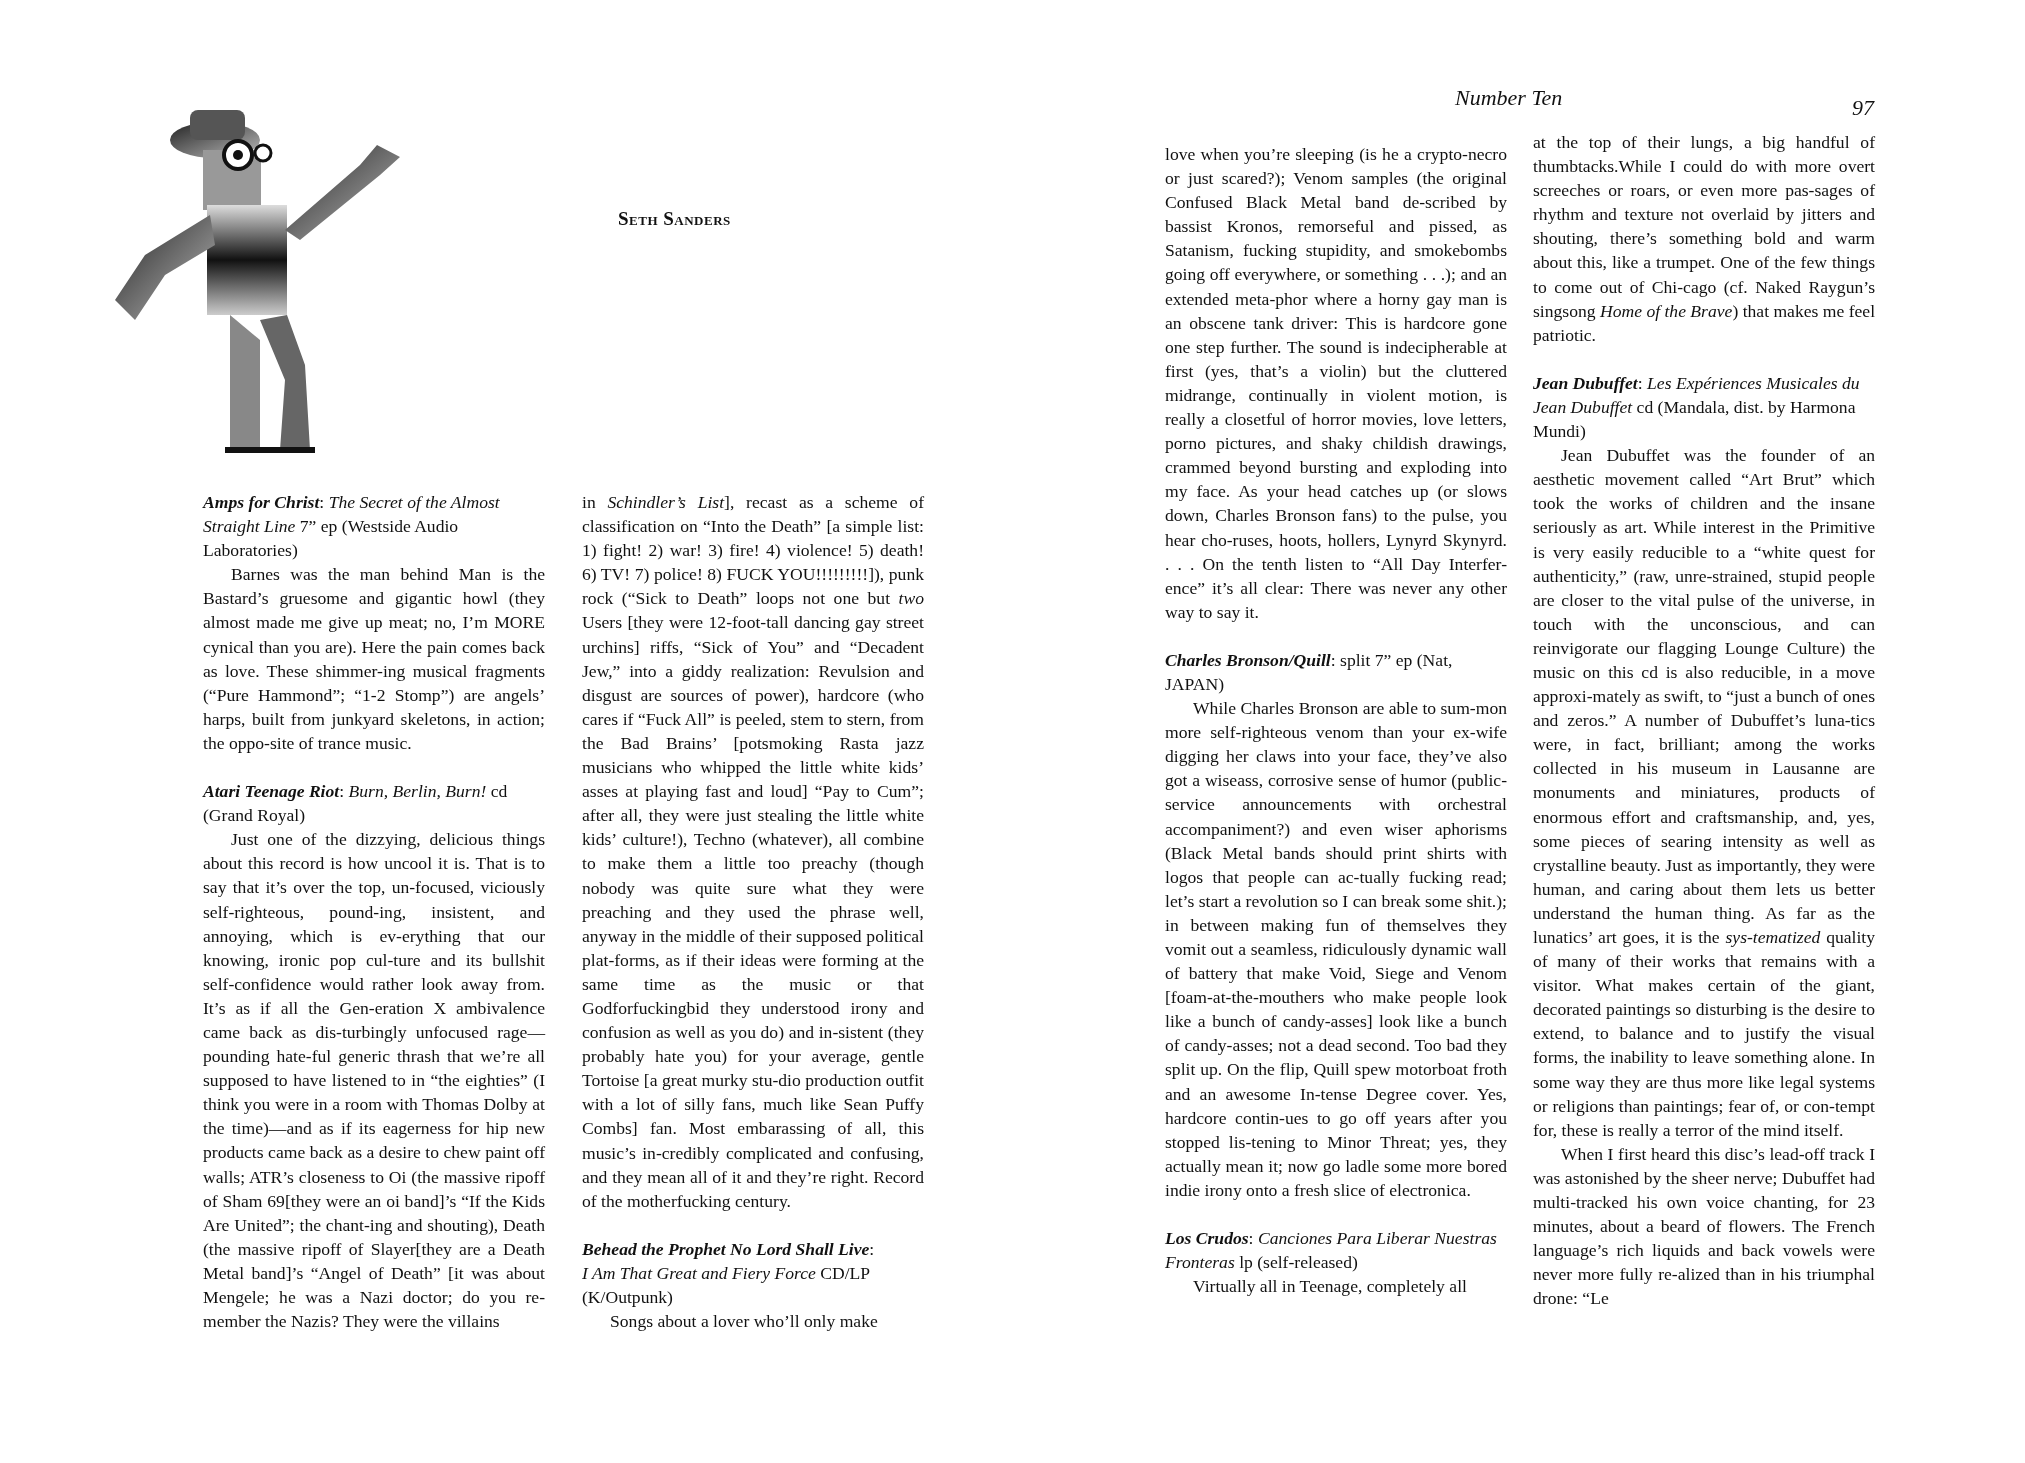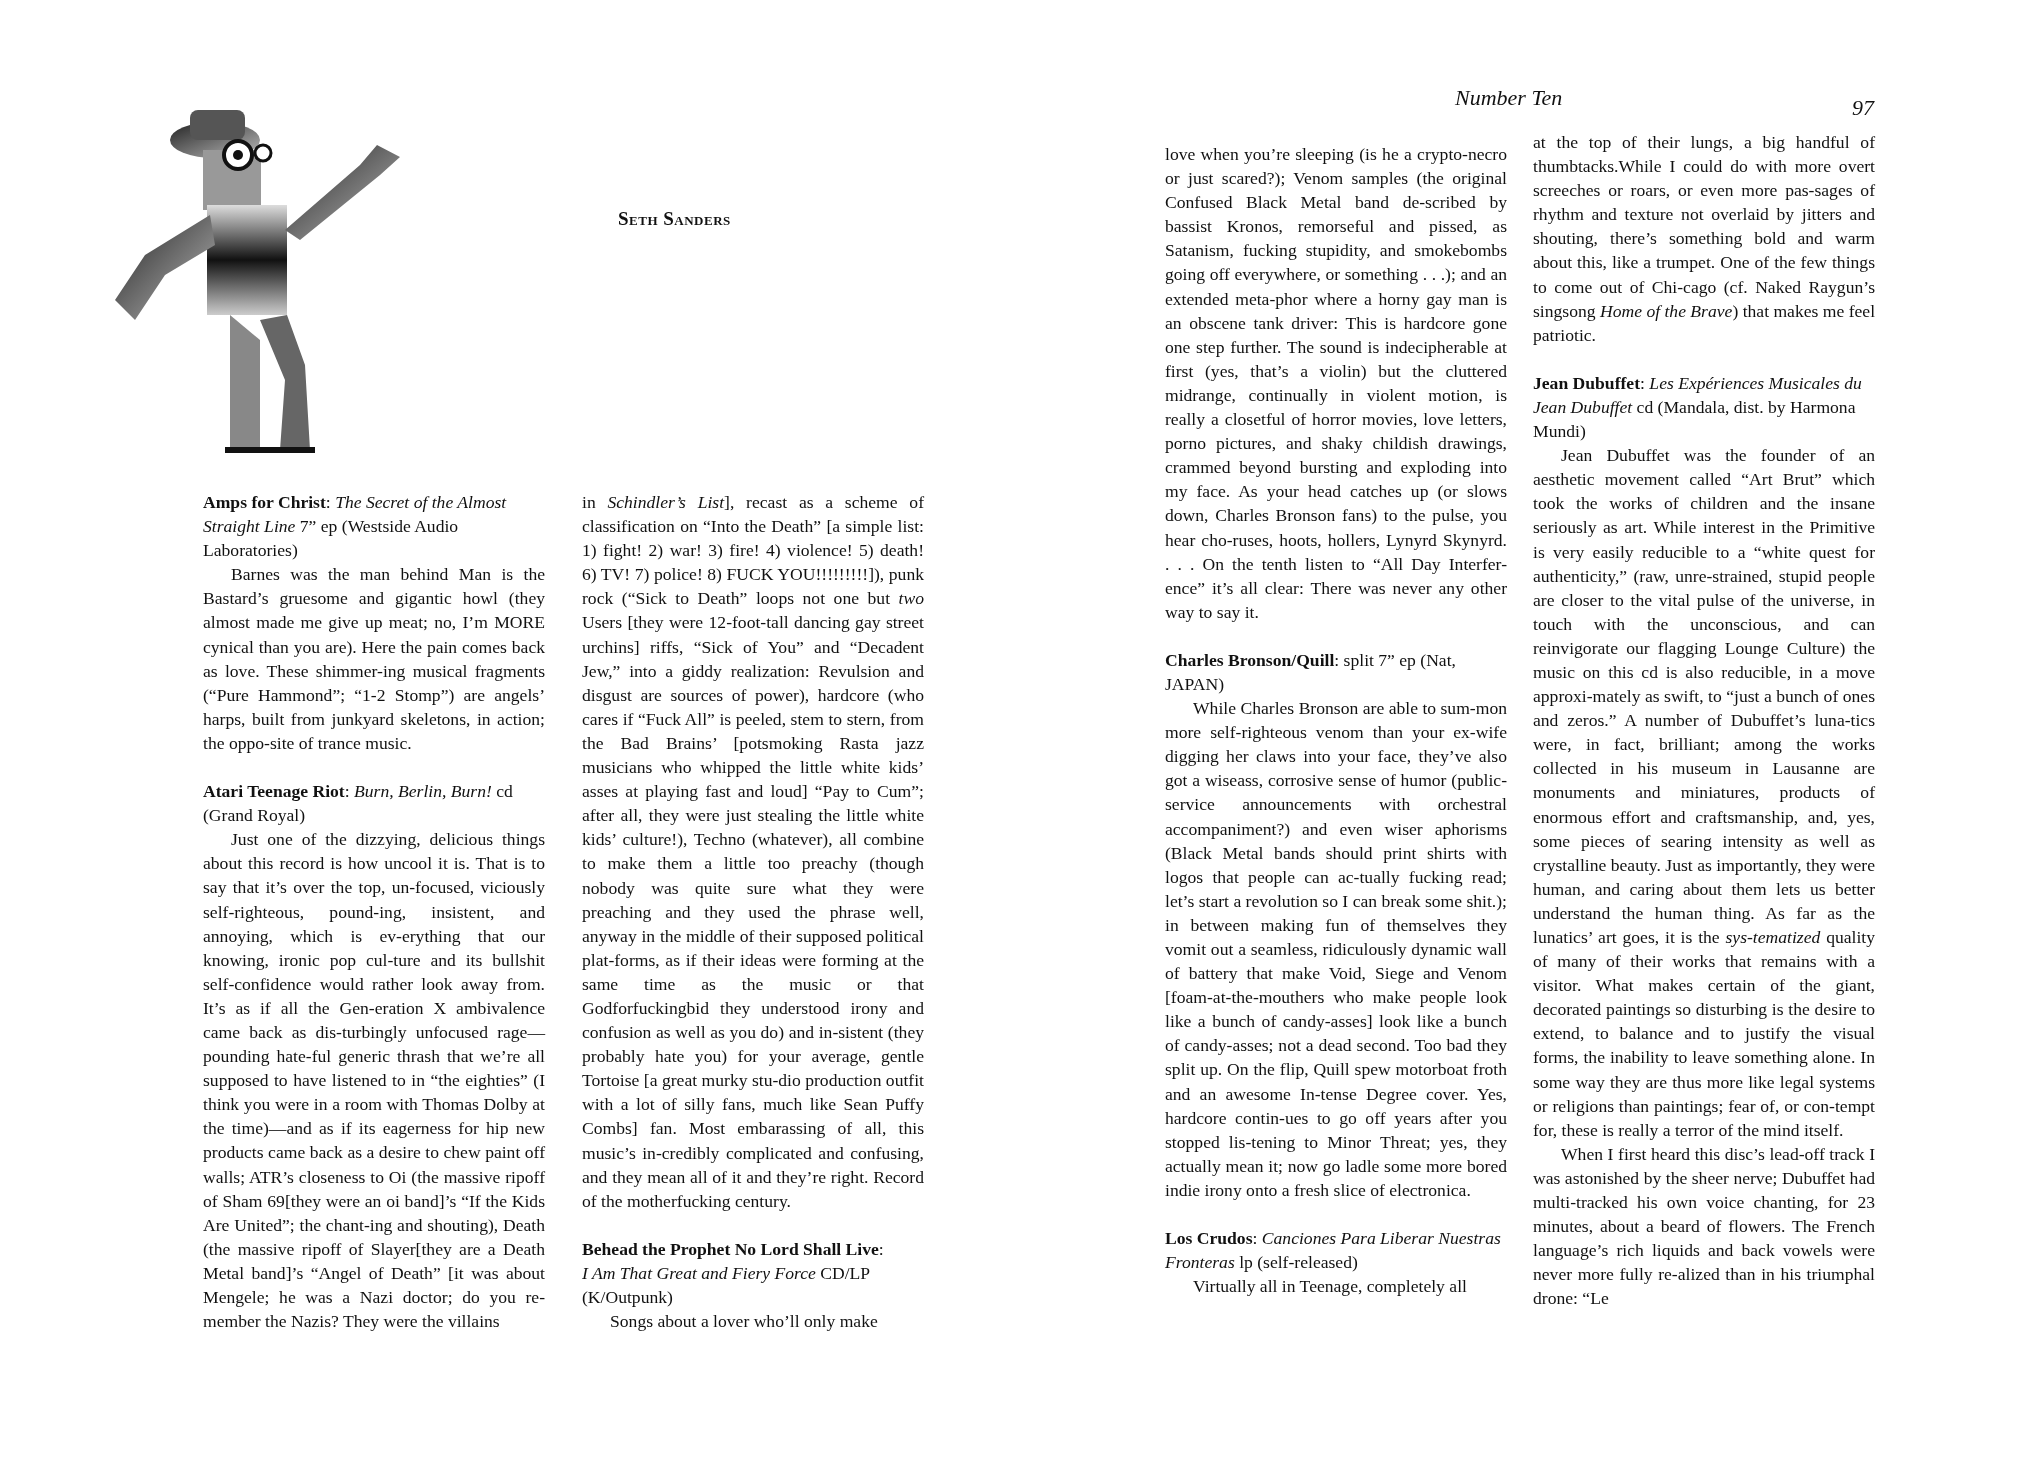--- a/index.html
+++ b/index.html
@@ -26,21 +26,21 @@
   }
   .col {
     position: absolute; width: 342px; font-size: 17.6px; line-height: 24.1px;
     text-align: justify; hyphens: manual;
   }
   .c1 { left: 203px; top: 490px; }
   .c2 { left: 582px; top: 490px; }
   .c3 { left: 1165px; top: 142px; }
   .c4 { left: 1533px; top: 130px; }
   .entry-head { text-align: left; margin: 0; }
-  .entry-head .artist { font-weight: bold; }
+  .entry-head .artist { font-weight: bold; font-style: italic; }
   .entry-head .album { font-style: italic; }
   .p { margin: 0; text-indent: 28px; }
   .p.noindent { text-indent: 0; }
   .gap { height: 24px; }
   em { font-style: italic; }
 </style>
 </head>
 <body>
 
 <div class="spread">

